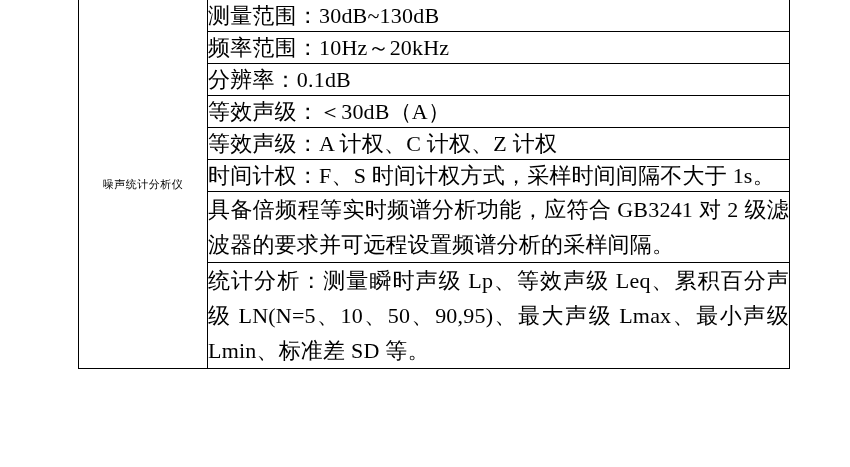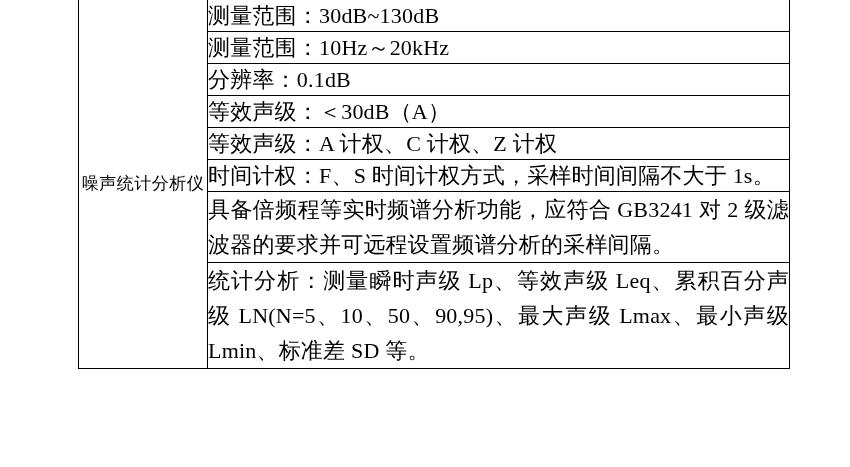--- a/index.html
+++ b/index.html
@@ -29,21 +29,21 @@
     table-layout: fixed;
   }
   table.spec-table td {
     border: 1px solid #000000;
     padding: 0;
     vertical-align: middle;
   }
   td.label-cell {
     width: 128px;
     text-align: center;
-    font-size: 17px;
+    font-size: 11px;
     line-height: 30px;
     letter-spacing: 0.5px;
     padding: 0 12px;
   }
   td.value-cell {
     padding: 7px 10px 7px 12px;
     font-size: 22px;
     line-height: 31px;
     letter-spacing: 0.2px;
   }
@@ -70,21 +70,21 @@
       <tr>
         <td class="label-cell" rowspan="8">
           <span class="label-text">噪声统计分析仪</span>
         </td>
         <td class="value-cell">
           <span class="val-text">测量范围：30dB~130dB</span>
         </td>
       </tr>
       <tr>
         <td class="value-cell">
-          <span class="val-text">测量范围：10Hz～20kHz</span>
+          <span class="val-text">频率范围：10Hz～20kHz</span>
         </td>
       </tr>
       <tr>
         <td class="value-cell">
           <span class="val-text">分辨率：0.1dB</span>
         </td>
       </tr>
       <tr>
         <td class="value-cell">
           <span class="val-text">等效声级：＜30dB（A）</span>

